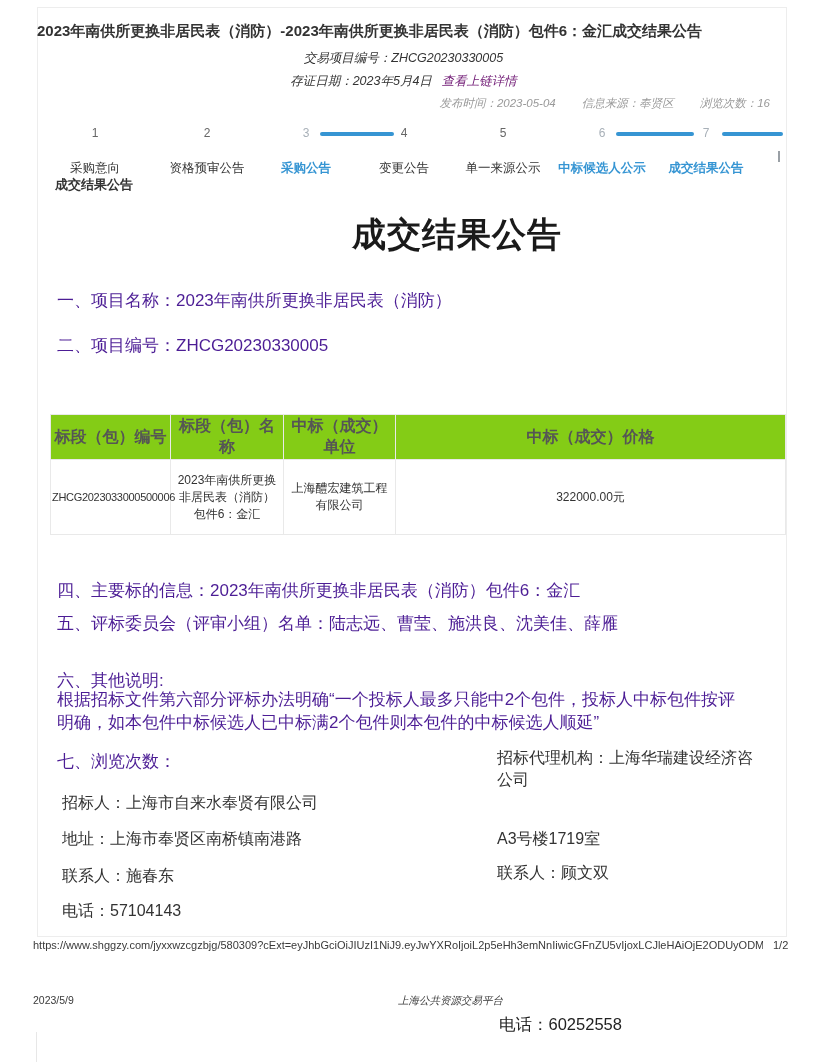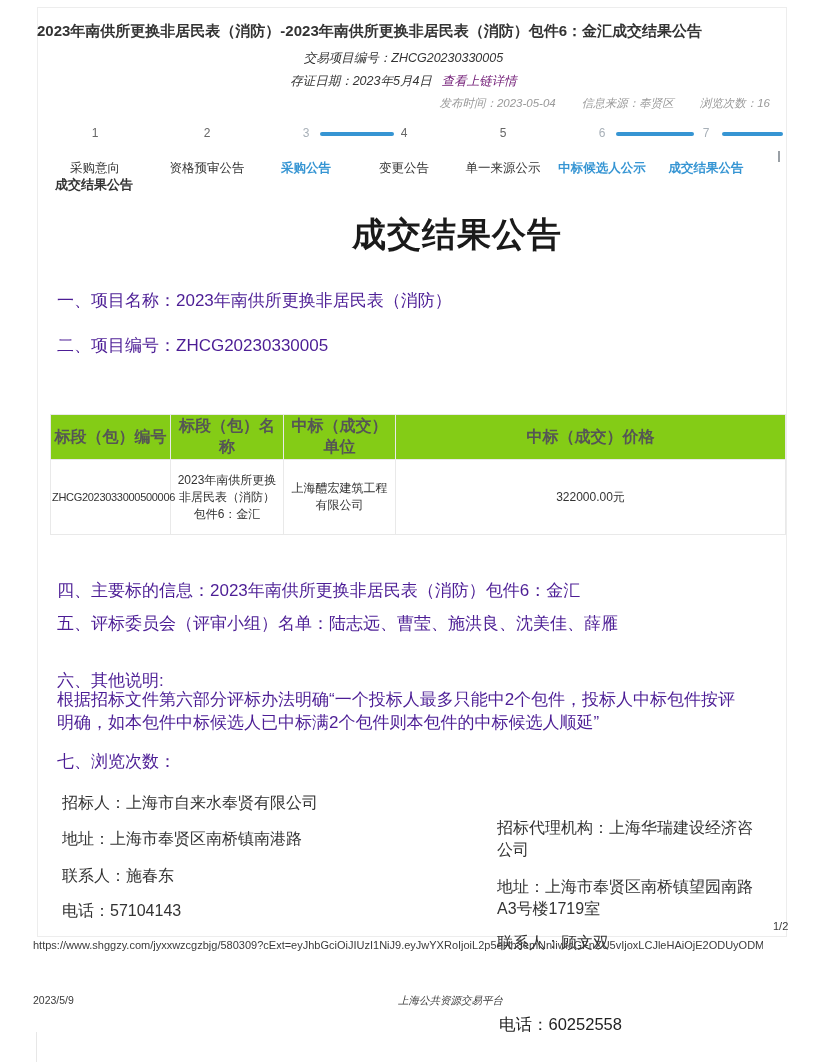--- a/index.html
+++ b/index.html
@@ -31,25 +31,25 @@
   
   .sec{left:57px;font-size:17px;color:#4c1d95;white-space:nowrap;max-width:726px;overflow:hidden;}
   
   .result-table{left:50px;top:414px;width:735px;border-collapse:collapse;table-layout:fixed;}
   .result-table th,.result-table td{border:1px solid #e9e9e9;text-align:center;vertical-align:middle;}
   .result-table th{height:40px;background:#84cc16;font-size:16px;font-weight:bold;color:#555;}
   .result-table td{height:70px;font-size:12px;color:#333;line-height:17px;padding:2px 4px;}
   .result-table td.c0{letter-spacing:-0.3px;padding:0 1px;font-size:11px;}
   
   .contact-left div{position:absolute;left:62px;font-size:16px;color:#333;white-space:nowrap;}
-  .contact-right{left:497px;top:818px;width:286px;height:140px;overflow:hidden;}
+  .contact-right{left:497px;top:748px;width:286px;height:140px;overflow:hidden;}
   .contact-right div{position:absolute;left:0;font-size:16px;color:#333;white-space:nowrap;}
   
   .url-line{left:33px;top:939px;font-size:11px;color:#3a3a3a;white-space:nowrap;max-width:730px;overflow:hidden;}
-  .page-num{left:773px;top:920px;font-size:11px;color:#3a3a3a;}
+  .page-num{left:773px;top:939px;font-size:11px;color:#3a3a3a;}
   .print-date{left:33px;top:994px;font-size:10.5px;color:#3a3a3a;}
   .platform{left:398px;top:994px;font-size:10.5px;color:#3a3a3a;font-style:italic;}
   .phone2{left:499px;top:1014px;font-size:16.5px;color:#222;}
 </style>
 </head>
 <body>
 
 <div class="page">
 
   <div class="abs content-box"></div>
@@ -143,21 +143,20 @@
   <div class="contact-left">
     <div style="top:793px">招标人：上海市自来水奉贤有限公司</div>
     <div style="top:829px">地址：上海市奉贤区南桥镇南港路</div>
     <div style="top:866px">联系人：施春东</div>
     <div style="top:901px">电话：57104143</div>
   </div>
 
   <div class="abs contact-right">
     <div style="top:0px">招标代理机构：上海华瑞建设经济咨</div>
     <div style="top:22px">公司</div>
-    <div style="top:59px">地址：上海市奉贤区南桥镇望园南路</div>
     <div style="top:81px">A3号楼1719室</div>
     <div style="top:115px">联系人：顾文双</div>
   </div>
 
   <div class="abs url-line">https://www.shggzy.com/jyxxwzcgzbjg/580309?cExt=eyJhbGciOiJIUzI1NiJ9.eyJwYXRoIjoiL2p5eHh3emNnIiwicGFnZU5vIjoxLCJleHAiOjE2ODUyODM…</div>
   <div class="abs page-num">1/2</div>
   <div class="abs print-date">2023/5/9</div>
   <div class="abs platform">上海公共资源交易平台</div>
   <div class="abs phone2">电话：60252558</div>
 

